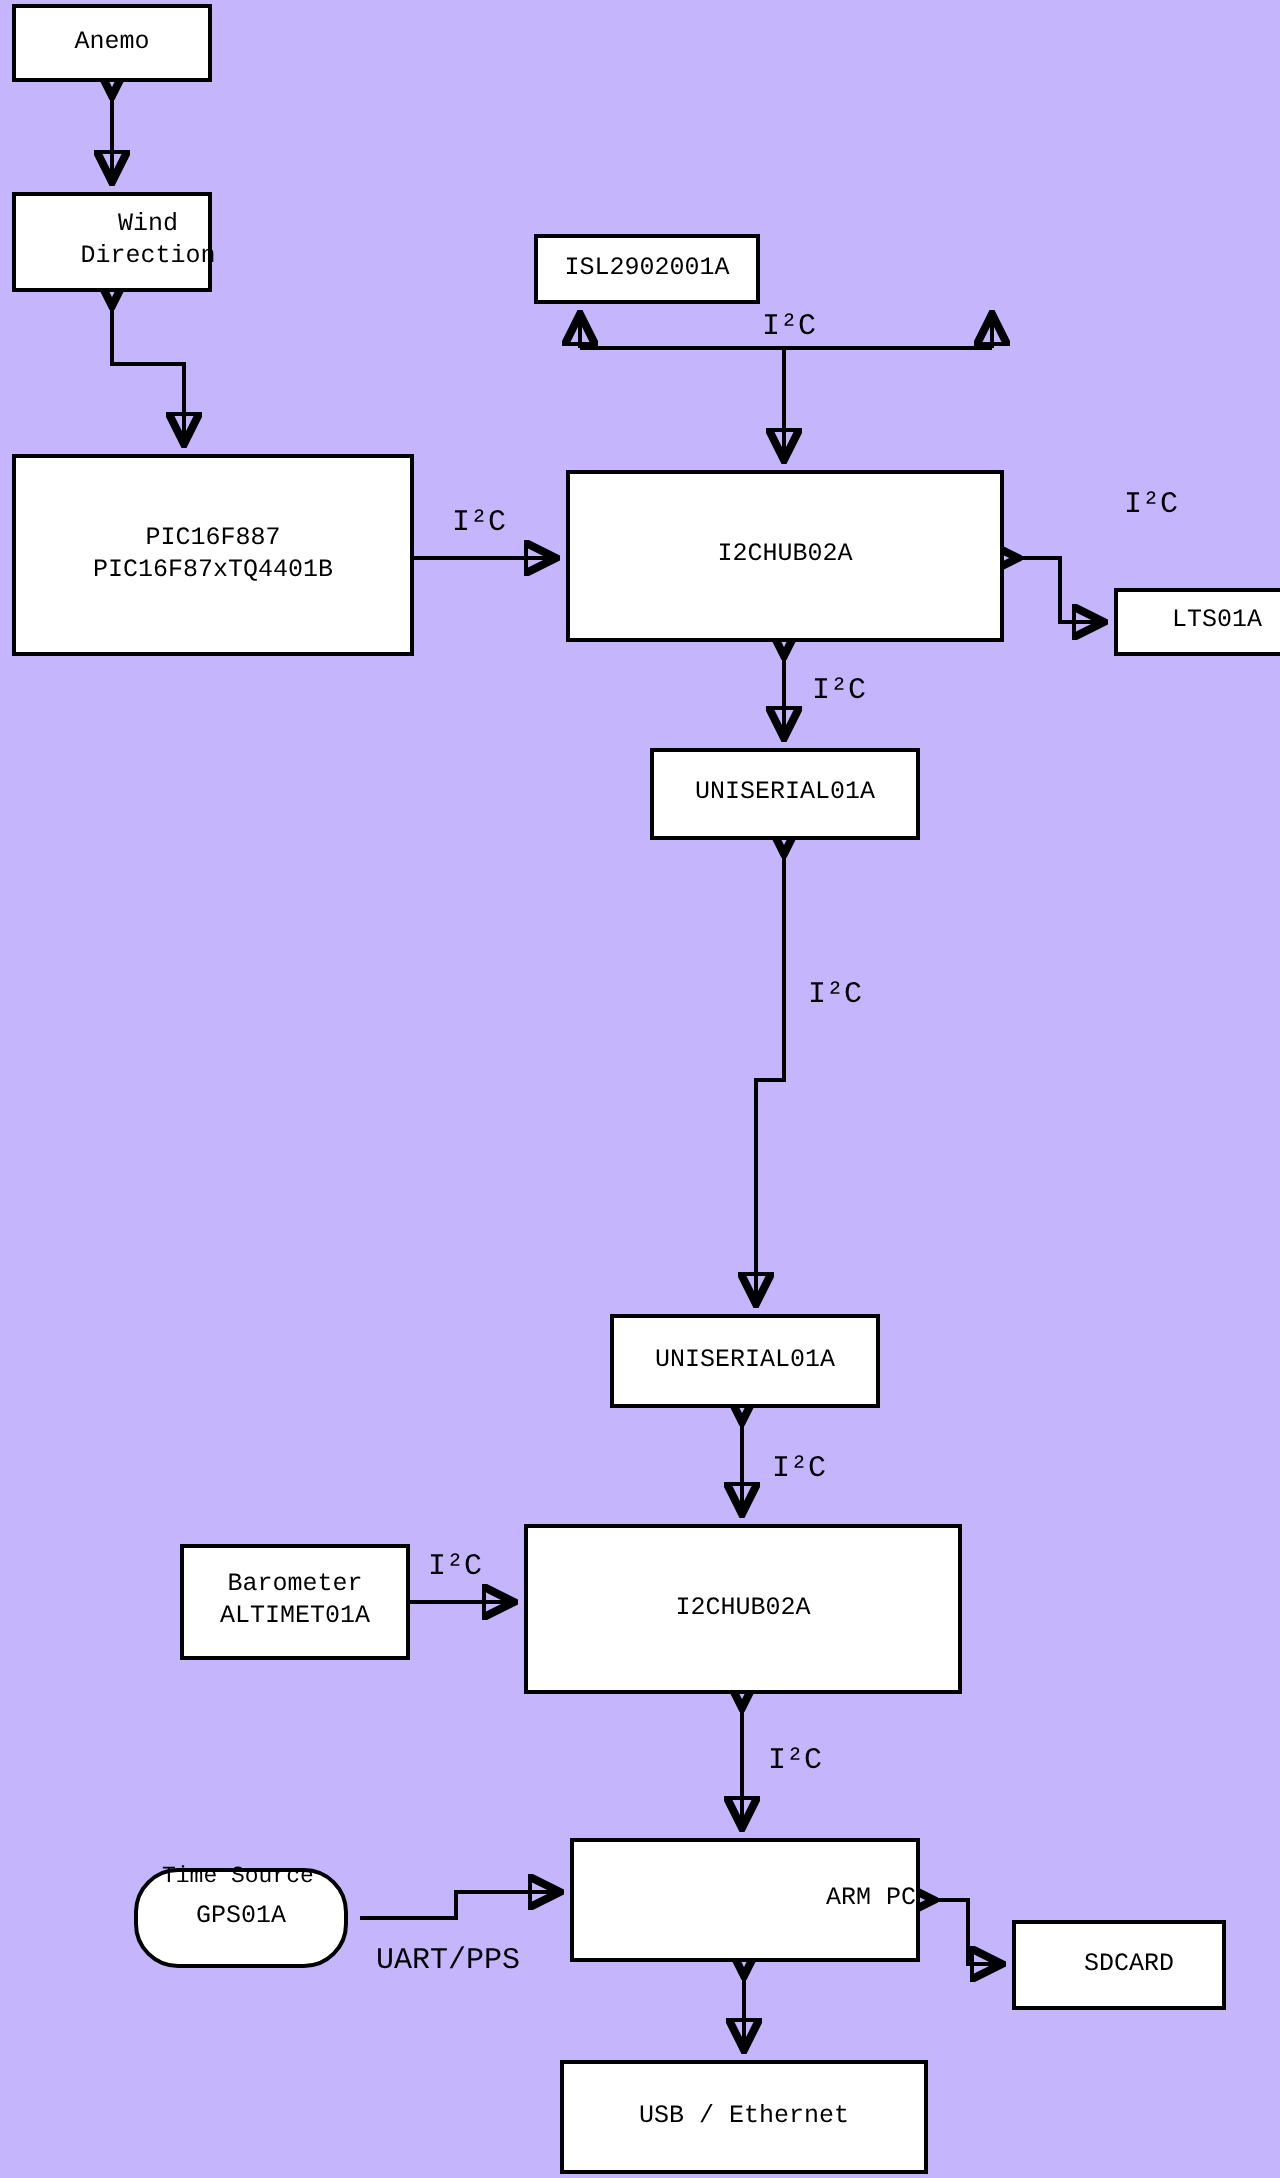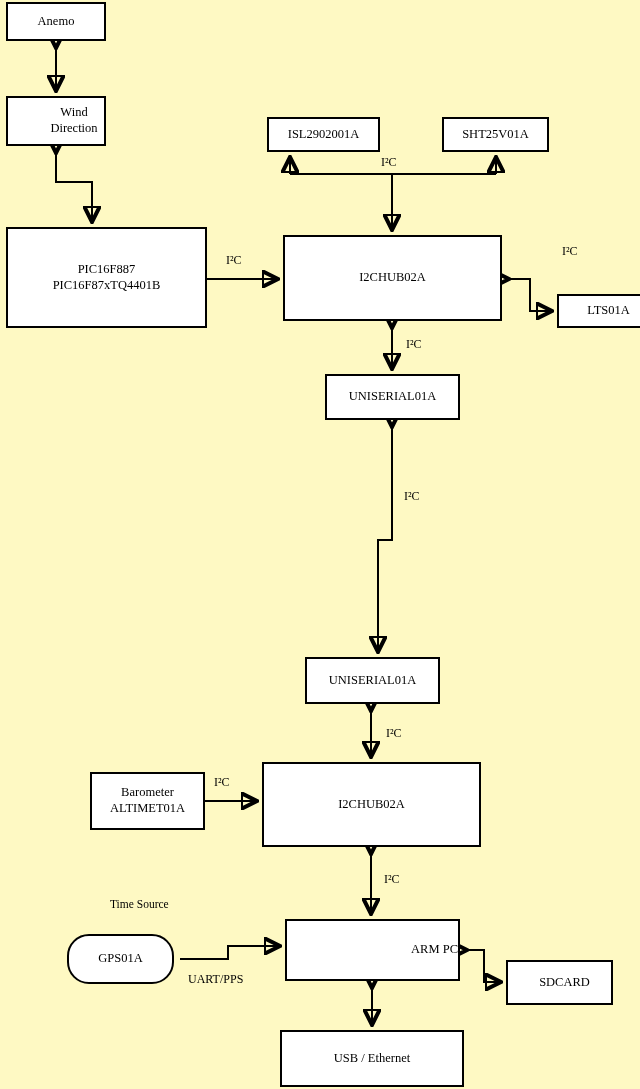--- a/index.html
+++ b/index.html
@@ -4,42 +4,42 @@
 <style>
   html, body {
     margin: 0;
     padding: 0;
     background: #ffffff;
   }
   #canvas {
     position: relative;
     width: 640px;
     height: 1089px;
-    background: #fef9c3;
-    font-family: Liberation Serif, serif;
+    background: #c4b5fd;
+    font-family: Liberation Mono, monospace;
     overflow: hidden;
   }
   .node {
     position: absolute;
     box-sizing: border-box;
     border: 2px solid #000000;
     background: #ffffff;
     display: flex;
     align-items: center;
     justify-content: center;
     text-align: center;
     font-size: 12.5px;
     color: #000000;
     line-height: 1.25;
     white-space: pre-line;
     z-index: 3;
   }
   .edge-label {
     position: absolute;
-    font-size: 12px;
+    font-size: 15px;
     color: #000000;
     white-space: nowrap;
     z-index: 4;
     background: transparent;
   }
   .free-label {
     position: absolute;
     font-size: 11.5px;
     color: #000000;
     white-space: nowrap;
@@ -113,23 +113,20 @@
 
   <div class="node" style="left:6px; top:227px; width:201px; height:101px;">
     <span>PIC16F887
 PIC16F87xTQ4401B</span>
   </div>
 
   <div class="node" style="left:233px; top:117px; width:113px; height:35px;margin-left:34px;">
     <span>ISL2902001A</span>
   </div>
 
-  <div class="node" style="left:442px; top:117px; width:107px; height:35px;">
-    <span>SHT25V01A</span>
-  </div>
 
   <div class="node" style="left:283px; top:235px; width:219px; height:86px;">
     <span>I2CHUB02A</span>
   </div>
 
   <div class="node" style="left:557px; top:294px; width:103px; height:34px;">
     <span>LTS01A</span>
   </div>
 
   <div class="node" style="left:325px; top:374px; width:135px; height:46px;">
@@ -168,15 +165,15 @@
   <div class="edge-label" style="left:381px; top:155px;">I²C</div>
   <div class="edge-label" style="left:226px; top:253px;">I²C</div>
   <div class="edge-label" style="left:562px; top:244px;">I²C</div>
   <div class="edge-label" style="left:406px; top:337px;">I²C</div>
   <div class="edge-label" style="left:404px; top:489px;">I²C</div>
   <div class="edge-label" style="left:386px; top:726px;">I²C</div>
   <div class="edge-label" style="left:214px; top:775px;">I²C</div>
   <div class="edge-label" style="left:384px; top:872px;">I²C</div>
   <div class="edge-label" style="left:188px; top:972px;">UART/PPS</div>
 
-  <div class="free-label" style="left:81px; top:898px;margin-left:29px;">Time Source</div>
+  <div class="free-label" style="left:81px; top:932px;">Time Source</div>
 
 </div>
 
 </body></html>

